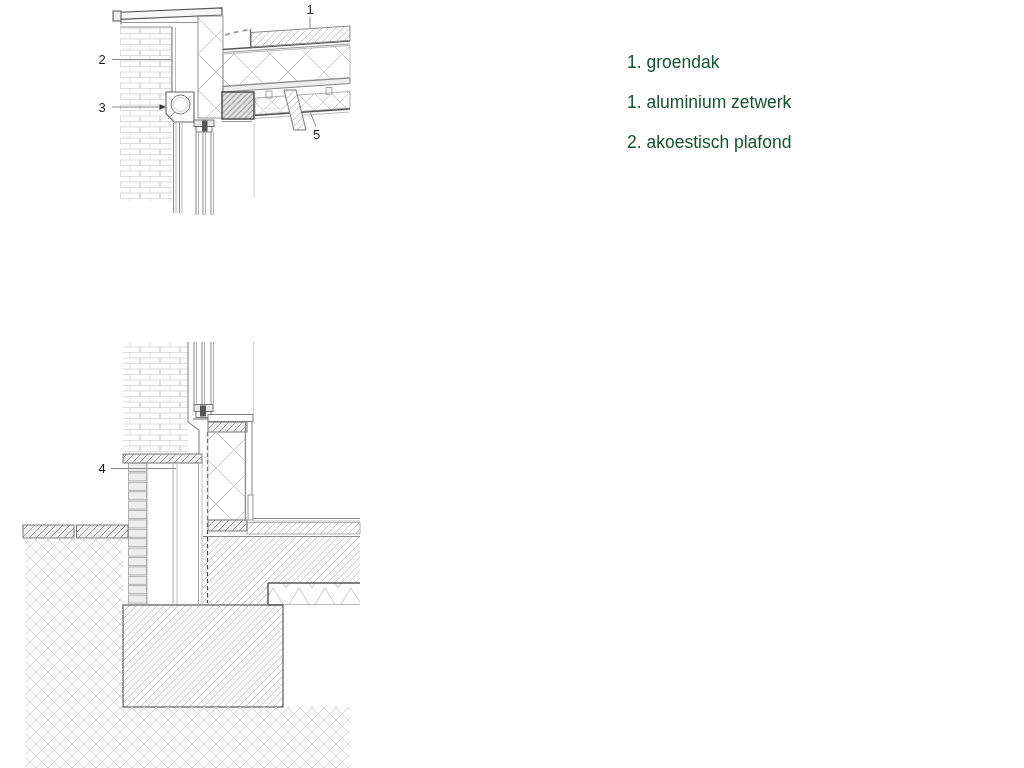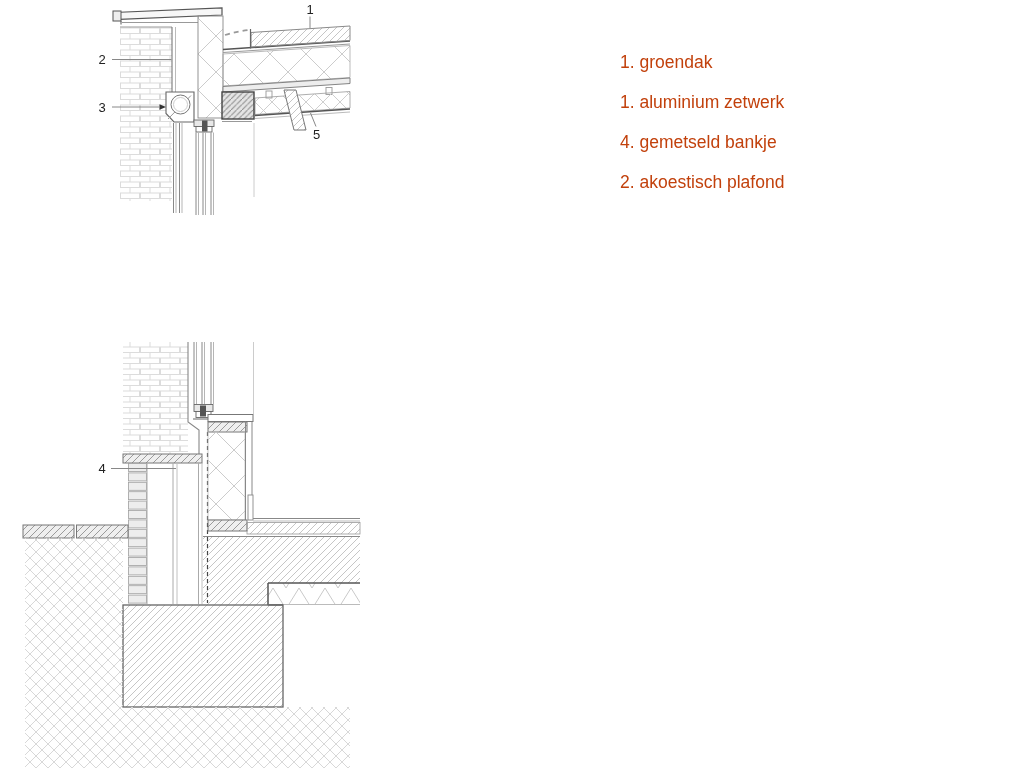--- a/index.html
+++ b/index.html
@@ -1,21 +1,21 @@
 <!DOCTYPE html>
 <html><head>
 <meta charset="utf-8">
 <style>
   html,body{margin:0;padding:0;background:#fff;}
   #screen{position:relative;width:1024px;height:768px;background:#fff;overflow:hidden;
           font-family:"Liberation Sans",sans-serif;}
   #drawing-svg{position:absolute;left:0;top:0;}
   .callout{font-family:"Liberation Sans",sans-serif;font-size:13px;fill:#222;}
   #legend{position:absolute;left:620px;top:42px;}
-  .legend-item{height:40px;line-height:40px;font-size:17.5px;color:#c2410c;white-space:nowrap;}
+  .legend-item{height:40px;line-height:40px;font-size:17.5px;color:#14532d;white-space:nowrap;margin-left:7px;}
 </style>
 </head>
 <body>
 
 <div id="screen">
 
 <svg id="drawing-svg" width="1024" height="768" viewBox="0 0 1024 768">
   <defs>
     <pattern id="brick" width="20" height="11" patternUnits="userSpaceOnUse">
       <rect width="20" height="11" fill="#ffffff"></rect>
@@ -226,17 +226,16 @@
     <g>
       <line x1="111" y1="468.5" x2="176" y2="468.5" stroke="#888" stroke-width="1"></line>
       <text class="callout" x="102" y="473" text-anchor="middle">4</text>
     </g>
   </g>
 </svg>
 
   <div id="legend">
     <div class="legend-item">1. groendak</div>
     <div class="legend-item">1. aluminium zetwerk</div>
-    <div class="legend-item">4. gemetseld bankje</div>
     <div class="legend-item">2. akoestisch plafond</div>
   </div>
 
 </div>
 
 </body></html>

